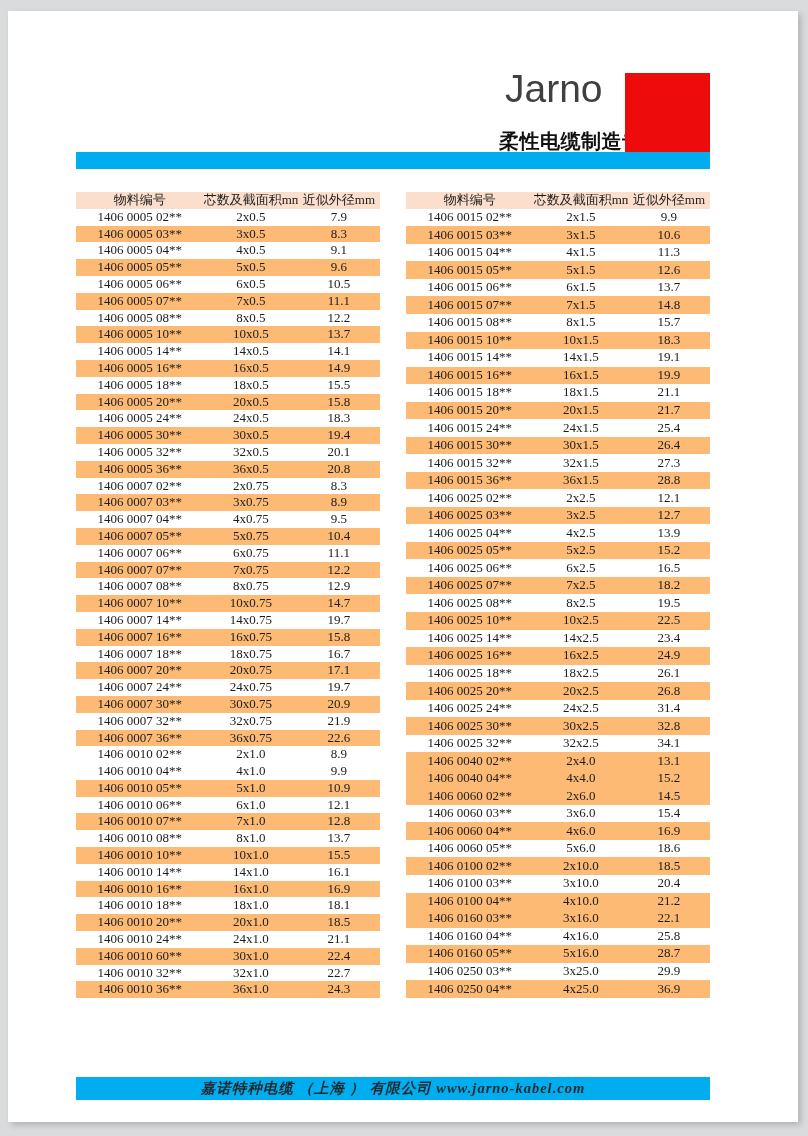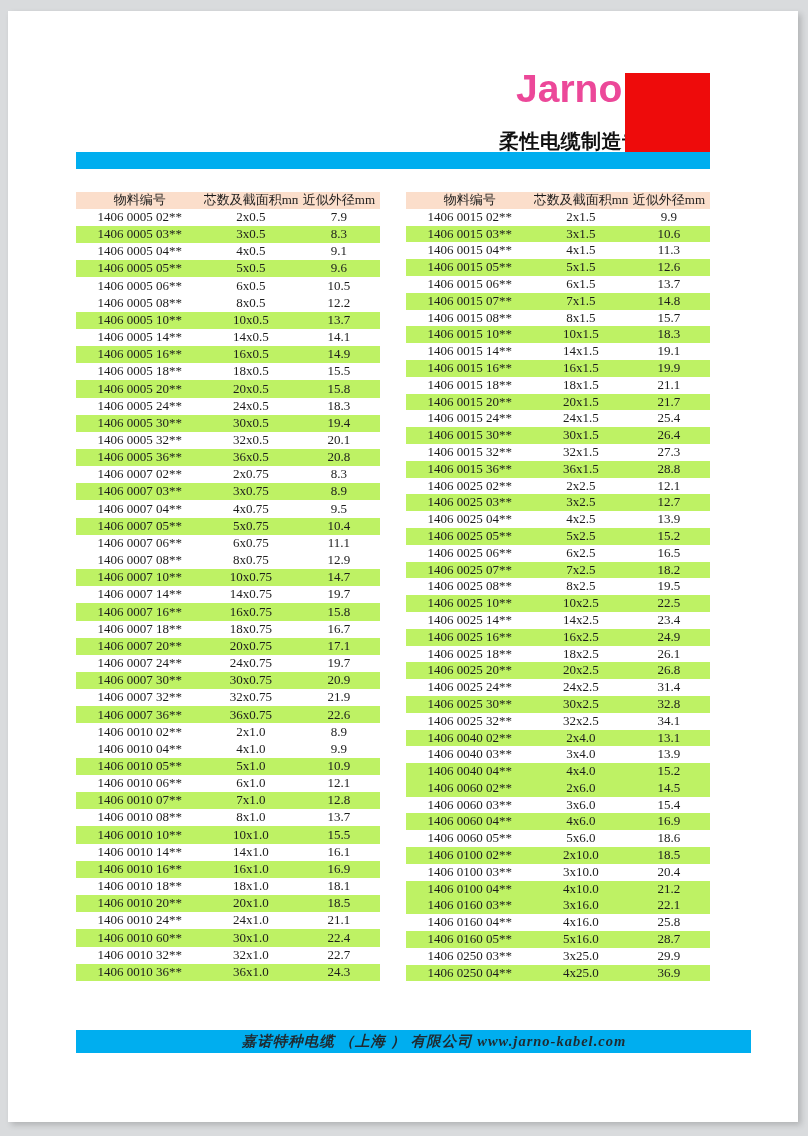--- a/index.html
+++ b/index.html
@@ -12,25 +12,24 @@
   }
   .page{
     position:absolute;left:8px;top:11px;
     width:790px;height:1111px;
     background:#ffffff;
     box-shadow:3px 3px 6px rgba(0,0,0,0.18);
   }
   .brand{
     position:absolute;left:497px;top:58px;
     font-family:"Liberation Sans",sans-serif;
-    font-size:39px;font-weight:bold;
+    font-size:39px;font-weight:normal;
     letter-spacing:0px;
-    color:#ec4899;
+    color:#404040;
     line-height:1;
-    margin-left:11px;
   }
   .tagline{
     position:absolute;left:491px;top:118px;
     font-family:"Liberation Sans",sans-serif;
     font-size:20px;font-weight:bold;
     color:#111111;
     letter-spacing:0.5px;
     line-height:1.2;
   }
   .red-box{
@@ -60,27 +59,27 @@
     height:16.79px;
     padding:0;
     text-align:center;
     vertical-align:middle;
     white-space:nowrap;
     overflow:hidden;
     font-weight:normal;
     line-height:16.79px;
   }
   table.spec thead tr{background:#fbdecb;}
-  table.spec tbody tr.pink{background:#bef264;}
+  table.spec tbody tr.pink{background:#fdba74;}
   table.spec tbody tr.white{background:#ffffff;}
   .footer-bar{
-    position:absolute;left:68px;top:1019px;
+    position:absolute;left:68px;top:1066px;
     width:634px;height:23px;
     background:#00aeef;
-    display:flex;align-items:center;justify-content:center;padding-left:41px;
+    display:flex;align-items:center;justify-content:center;
   }
   .footer-bar span{
     font-family:"Liberation Serif","DejaVu Serif",serif;
     font-style:italic;
     font-weight:bold;
     font-size:14.5px;
     color:#1f2a30;
     letter-spacing:1px;
   }
 </style>
@@ -128,20 +127,25 @@
           <tr class="pink">
             <td>1406 0005 05**</td>
             <td>5x0.5</td>
             <td>9.6</td>
           </tr>
           <tr class="white">
             <td>1406 0005 06**</td>
             <td>6x0.5</td>
             <td>10.5</td>
           </tr>
+          <tr class="pink">
+            <td>1406 0005 07**</td>
+            <td>7x0.5</td>
+            <td>11.1</td>
+          </tr>
           <tr class="white">
             <td>1406 0005 08**</td>
             <td>8x0.5</td>
             <td>12.2</td>
           </tr>
           <tr class="pink">
             <td>1406 0005 10**</td>
             <td>10x0.5</td>
             <td>13.7</td>
           </tr>
@@ -202,20 +206,25 @@
           </tr>
           <tr class="pink">
             <td>1406 0007 05**</td>
             <td>5x0.75</td>
             <td>10.4</td>
           </tr>
           <tr class="white">
             <td>1406 0007 06**</td>
             <td>6x0.75</td>
             <td>11.1</td>
+          </tr>
+          <tr class="pink">
+            <td>1406 0007 07**</td>
+            <td>7x0.75</td>
+            <td>12.2</td>
           </tr>
           <tr class="white">
             <td>1406 0007 08**</td>
             <td>8x0.75</td>
             <td>12.9</td>
           </tr>
           <tr class="pink">
             <td>1406 0007 10**</td>
             <td>10x0.75</td>
             <td>14.7</td>
@@ -505,25 +514,20 @@
           <tr class="white">
             <td>1406 0025 32**</td>
             <td>32x2.5</td>
             <td>34.1</td>
           </tr>
           <tr class="pink">
             <td>1406 0040 02**</td>
             <td>2x4.0</td>
             <td>13.1</td>
           </tr>
-          <tr class="white">
-            <td>1406 0040 03**</td>
-            <td>3x4.0</td>
-            <td>13.9</td>
-          </tr>
           <tr class="pink">
             <td>1406 0040 04**</td>
             <td>4x4.0</td>
             <td>15.2</td>
           </tr>
           <tr class="pink">
             <td>1406 0060 02**</td>
             <td>2x6.0</td>
             <td>14.5</td>
           </tr>

